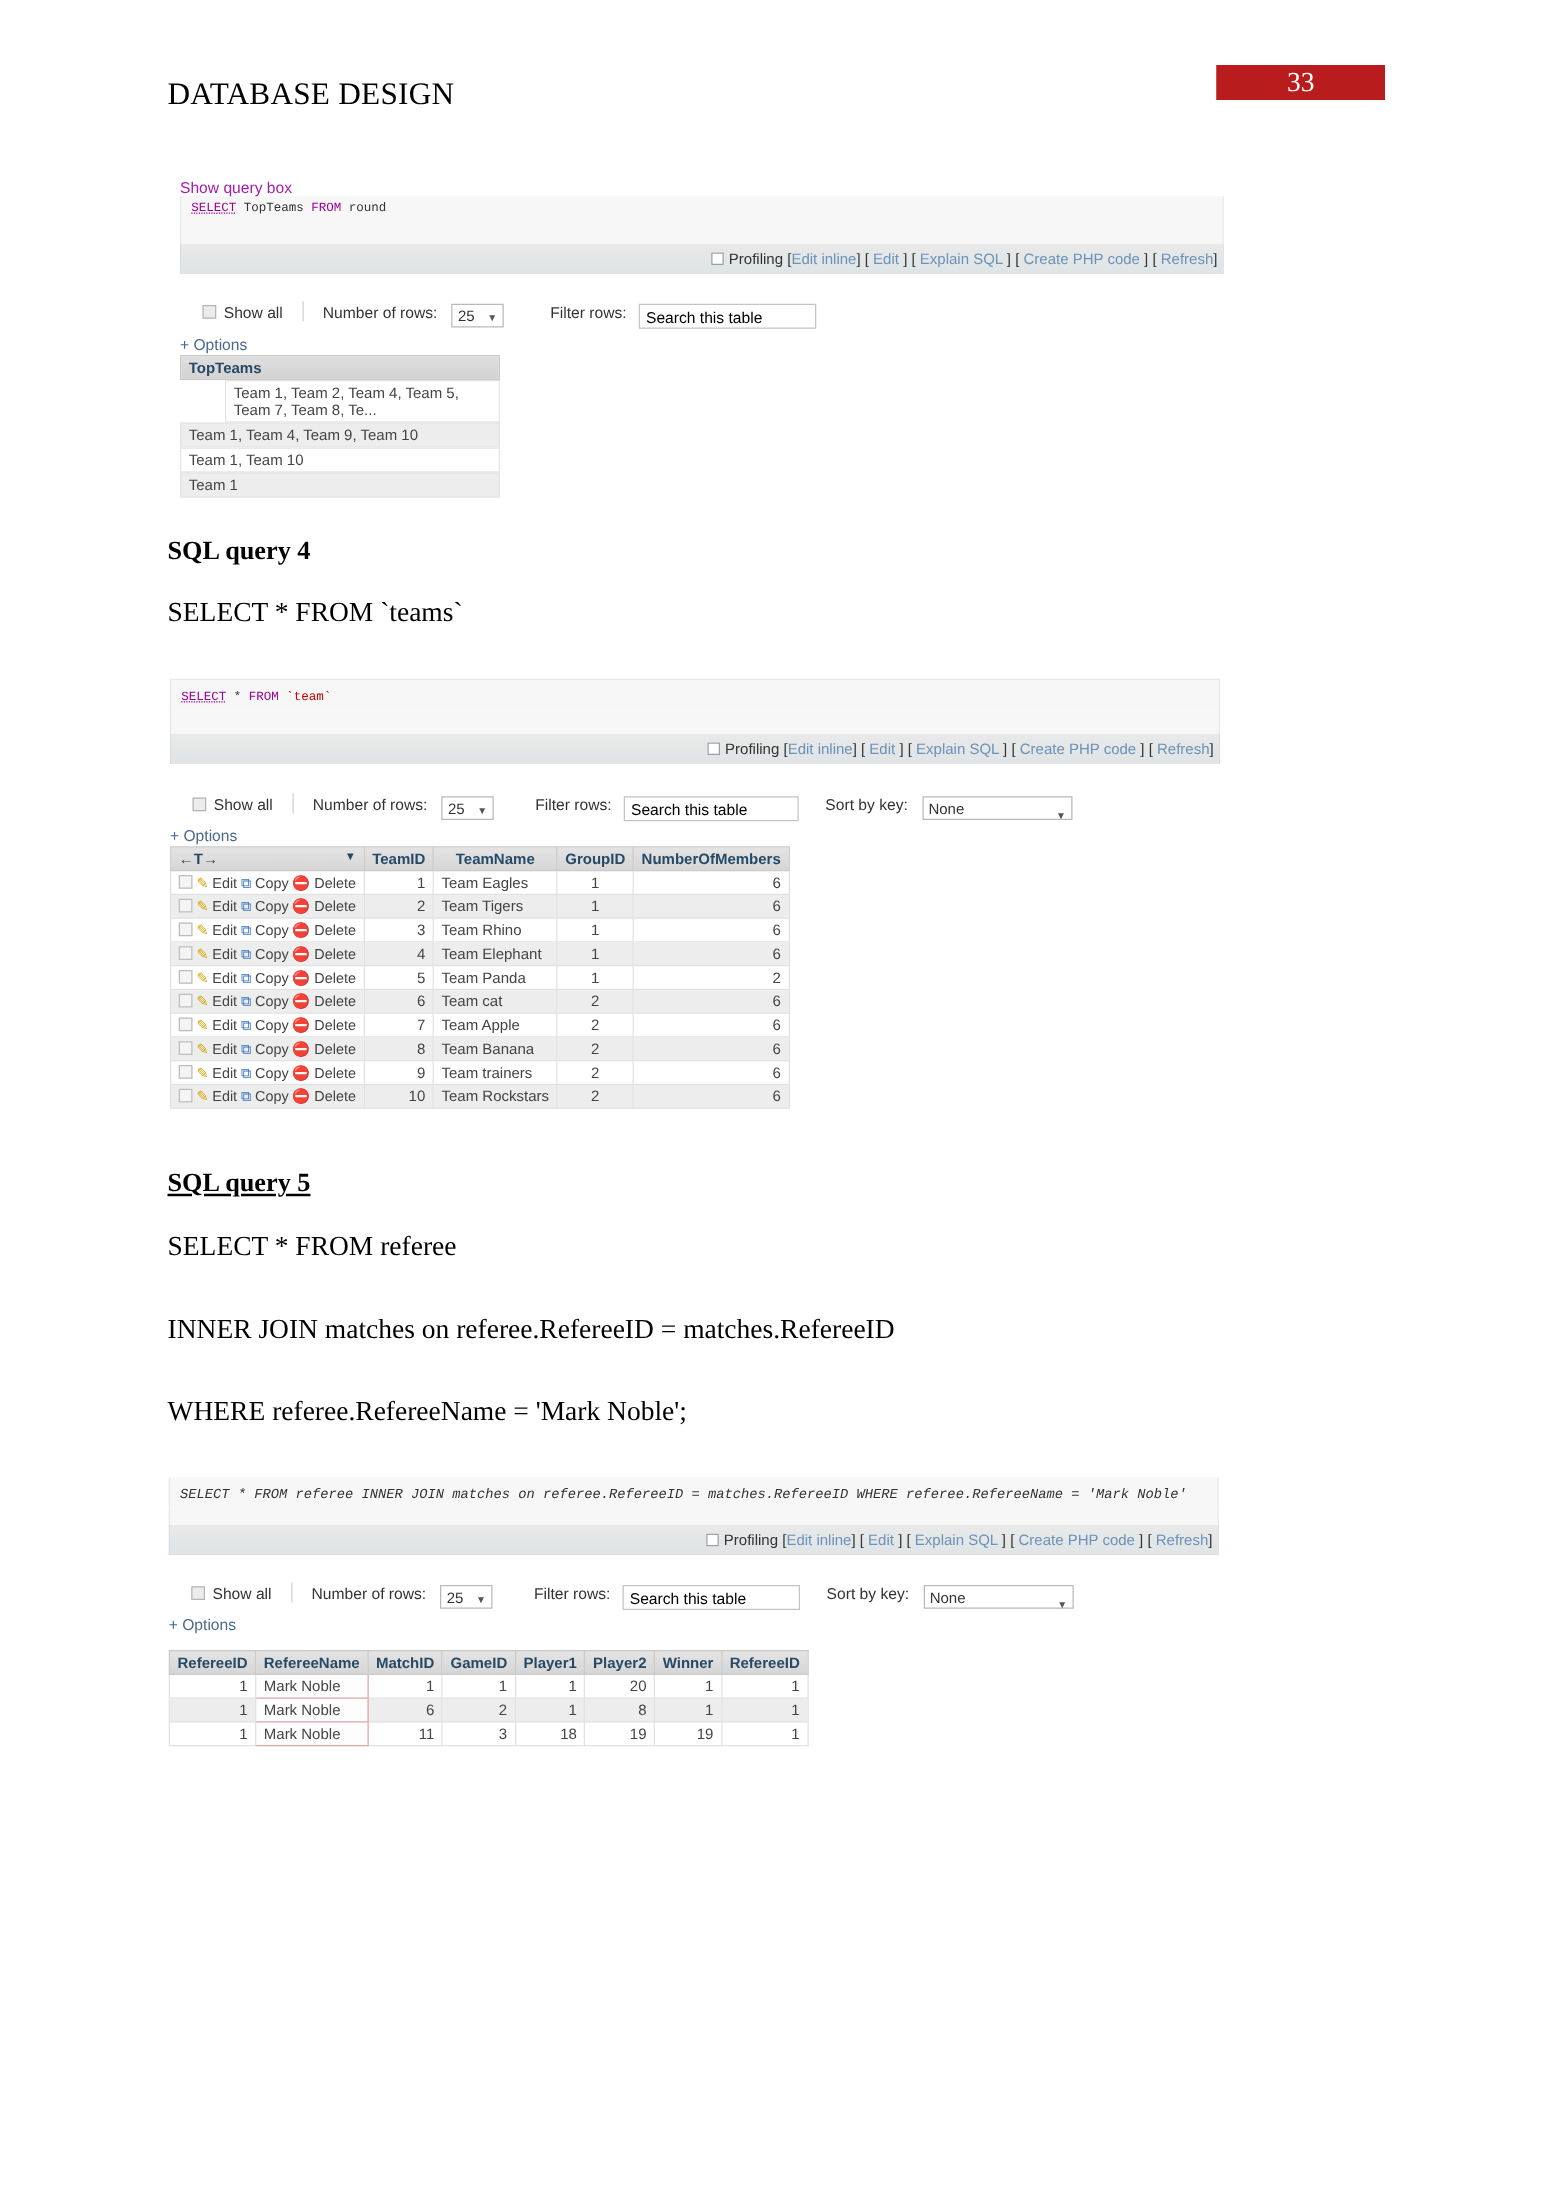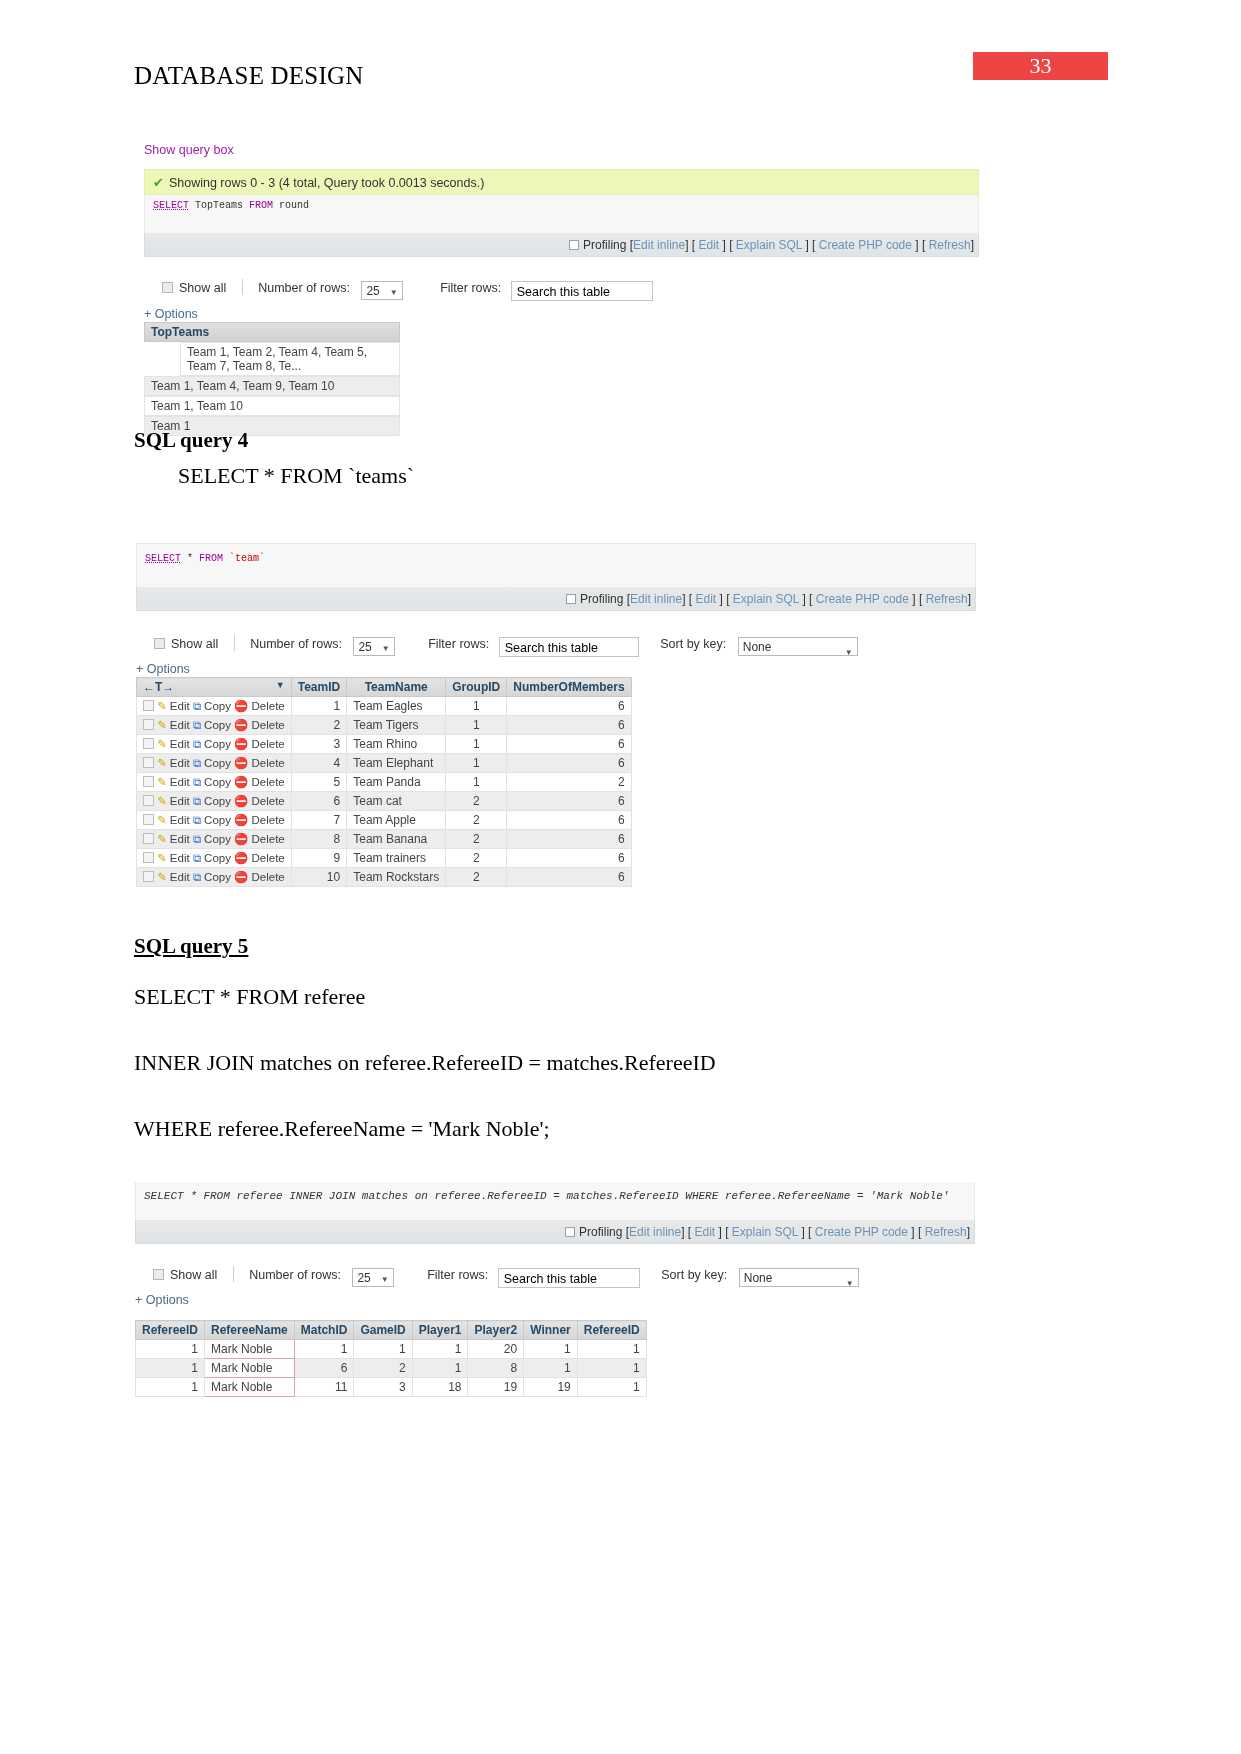--- a/index.html
+++ b/index.html
@@ -17,21 +17,21 @@
     position:absolute; left:0; top:0; width:1241px; height:110px;
   }
   .doc-title {
     position:absolute; left:134px; top:62px;
     font-family:"Liberation Serif", serif;
     font-size:25px; color:#000; letter-spacing:.2px;
   }
   .page-number-badge {
     position:absolute; left:973px; top:52px;
     width:135px; height:28px;
-    background:#ef4444;
+    background:#b91c1c;
     color:#ffffff;
     font-family:"Liberation Serif", serif;
     font-size:22px;
     text-align:center;
     line-height:28px;
   }
 
   
   .h-sub {
     position:absolute; left:134px;
@@ -175,23 +175,20 @@
 
 <div class="page-header">
   <div class="doc-title">DATABASE DESIGN</div>
   <div class="page-number-badge">33</div>
 </div>
 
 <div class="pma" style="left:144px; top:143px; width:835px;">
 
   <div class="pma-link">Show query box</div>
 
-  <div class="success-bar" style="margin-top:12px;">
-    <span class="check">✔</span><span>Showing rows 0 - 3 (4 total, Query took 0.0013 seconds.)</span>
-  </div>
 
   <div class="sql-bar">
     <span class="sql-kw">SELECT</span>
     <span>TopTeams</span>
     <span class="sql-kw2">FROM</span>
     <span>round</span>
   </div>
   <div style="height:16px;background:#f7f7f7;border-left:1px solid #e9e9e9;border-right:1px solid #e9e9e9;"></div>
 
   <div class="action-bar">
@@ -217,21 +214,21 @@
   <div style="width:256px;margin-top:1px;">
     <div class="topteams-head">TopTeams</div>
     <div class="topteams-row" style="background:#fff;margin-left:36px;">Team 1, Team 2, Team 4, Team 5, Team 7, Team 8, Te...</div>
     <div class="topteams-row" style="background:#ededed;">Team 1, Team 4, Team 9, Team 10</div>
     <div class="topteams-row" style="background:#fff;">Team 1, Team 10</div>
     <div class="topteams-row" style="background:#ededed;">Team 1</div>
   </div>
 </div>
 
 <div class="h-sub" style="top:428px;">SQL query 4</div>
-<div class="p-line" style="top:463px;margin-left:44px;">SELECT * FROM `teams`</div>
+<div class="p-line" style="top:477px;">SELECT * FROM `teams`</div>
 
 <div class="pma" style="left:136px; top:543px; width:840px;">
 
   <div class="sql-bar" style="border-top:1px solid #e9e9e9;padding-top:4px;height:26px;line-height:22px;">
     <span class="sql-kw">SELECT</span>
     <span>*</span>
     <span class="sql-kw2">FROM</span>
     <span class="sql-str">`team`</span>
   </div>
   <div style="height:18px;background:#f7f7f7;border-left:1px solid #e9e9e9;border-right:1px solid #e9e9e9;"></div>

